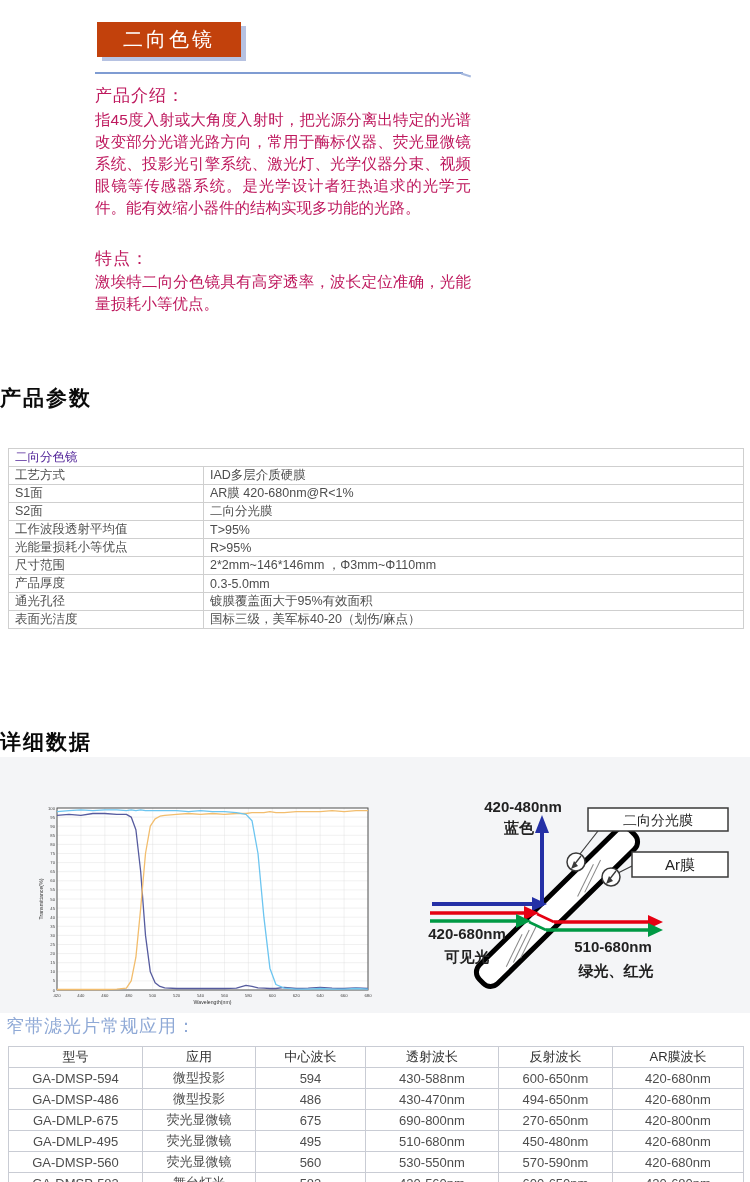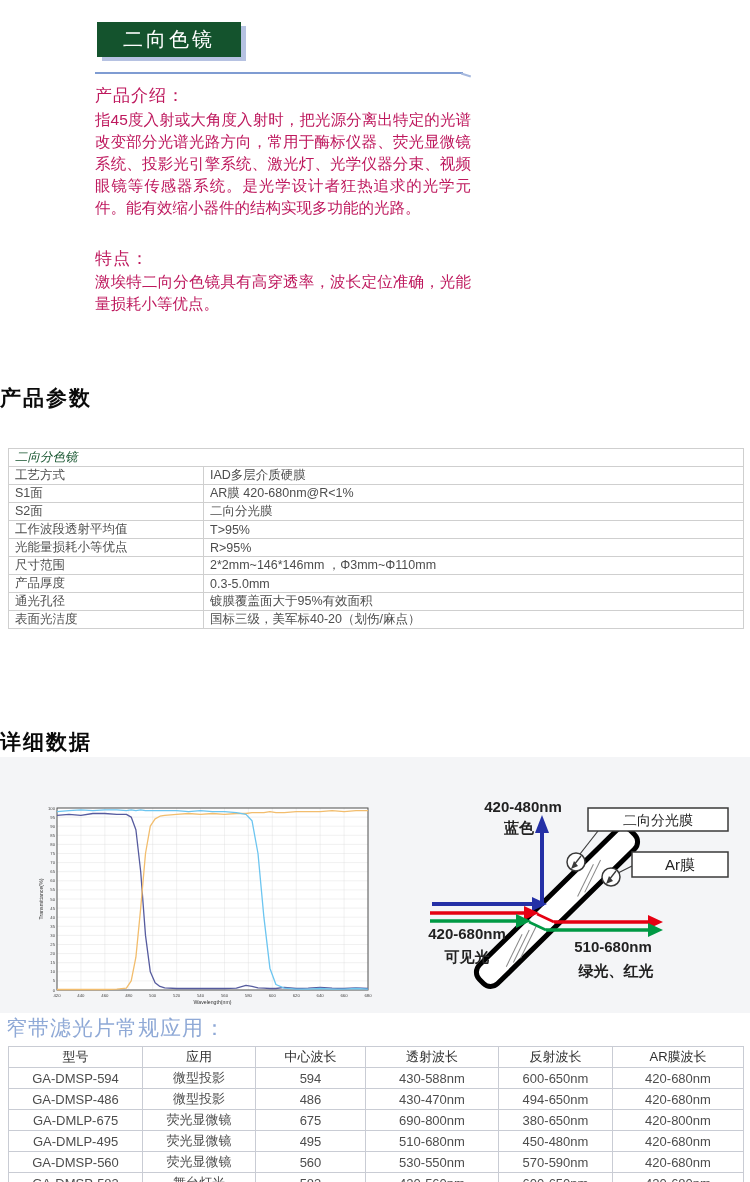--- a/index.html
+++ b/index.html
@@ -4,48 +4,48 @@
 <title>二向色镜</title>
 <style>
   html,body{margin:0;padding:0;}
   body{
     width:750px;height:1182px;position:relative;overflow:hidden;
     background:#ffffff;font-family:"Liberation Sans","DejaVu Sans",sans-serif;
   }
   .abs{position:absolute;}
   
   .badge{
-    left:97px;top:22px;width:144px;height:35px;background:#14532d;color:#ffffff;
+    left:97px;top:22px;width:144px;height:35px;background:#c2410c;color:#ffffff;
     font-size:20px;line-height:35px;text-align:center;letter-spacing:3px;
     box-shadow:5px 4px 0 #b6c2e2;
   }
   .rule{left:95px;top:72px;width:368px;height:2px;background:#7f9cd2;}
   .rule-tail{left:461px;top:74px;width:10px;height:2px;background:#a5b8de;transform:rotate(18deg);}
   
   .sec-h{color:#be185d;font-size:17px;letter-spacing:1px;}
   .sec-h.intro{left:95px;top:84px;}
   .sec-h.feat{left:95px;top:247px;}
   .para{width:376px;font-size:15.5px;line-height:22px;color:#be185d;text-align:justify;}
   .para.intro{left:95px;top:109px;}
   .para.feat{left:95px;top:271px;}
   
   .big-title{left:0;width:750px;text-align:left;font-size:21px;font-weight:bold;color:#0a0a0a;letter-spacing:2px;}
   .big-title.params{top:384px;}
   .big-title.detail{top:728px;}
   
   table{border-collapse:collapse;table-layout:fixed;}
   .ptable{left:8px;top:448px;width:735px;font-size:12.5px;color:#4d4d4d;}
   .ptable td{border:1px solid #cfcfcf;height:17px;padding:0 6px;overflow:hidden;white-space:nowrap;}
-  .ptable .pt-head{color:#14532d;font-style:italic;}
+  .ptable .pt-head{color:#4c1d95;}
   
   .band{left:0;top:757px;width:750px;height:256px;background:#f4f5f7;}
   .chart-svg{left:34px;top:790px;}
   .diagram-svg{left:420px;top:788px;}
   
-  .apps-h{left:6px;top:1014px;font-size:21px;color:#8fa9d6;letter-spacing:1px;}
+  .apps-h{left:6px;top:1014px;font-size:18px;color:#8fa9d6;letter-spacing:1px;}
   .atable{left:8px;top:1046px;width:735px;font-size:13px;color:#4d4d4d;}
   .atable td,.atable th{border:1px solid #c9ccd4;height:20px;padding:0 8px;text-align:center;font-weight:normal;overflow:hidden;white-space:nowrap;}
   .atable th{color:#2f2f2f;}
 </style>
 </head>
 <body>
 
 <div class="abs badge">二向色镜</div>
 <div class="abs rule"></div>
 <div class="abs rule-tail"></div>
@@ -297,21 +297,21 @@
         <td>486</td>
         <td>430-470nm</td>
         <td>494-650nm</td>
         <td>420-680nm</td>
       </tr>
       <tr>
         <td>GA-DMLP-675</td>
         <td>荧光显微镜</td>
         <td>675</td>
         <td>690-800nm</td>
-        <td>380-650nm</td>
+        <td>270-650nm</td>
         <td>420-800nm</td>
       </tr>
       <tr>
         <td>GA-DMLP-495</td>
         <td>荧光显微镜</td>
         <td>495</td>
         <td>510-680nm</td>
         <td>450-480nm</td>
         <td>420-680nm</td>
       </tr>

